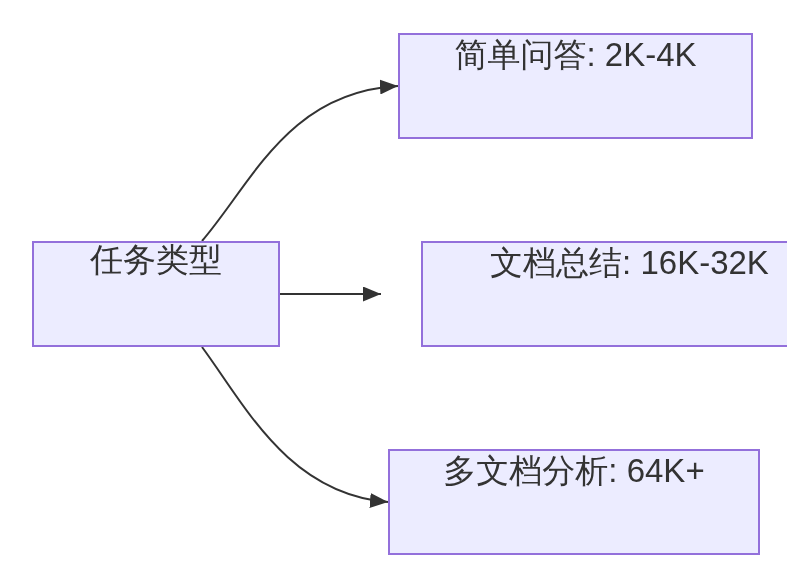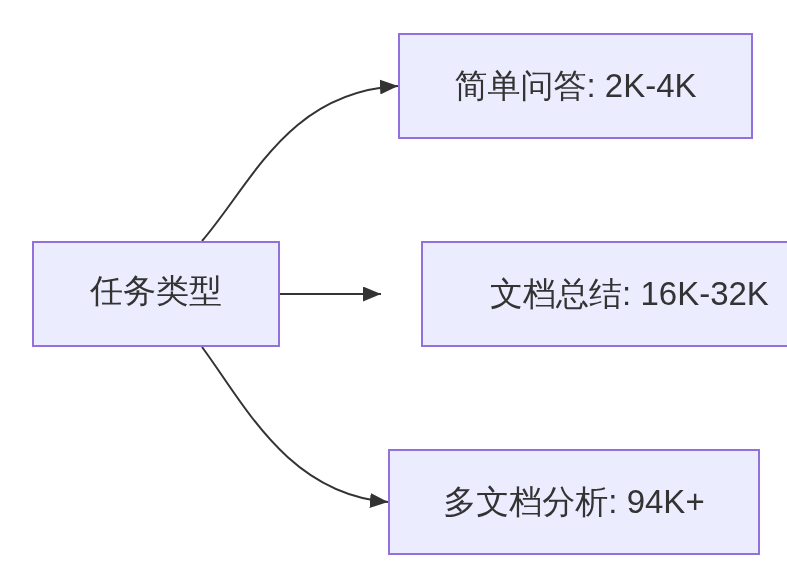--- a/index.html
+++ b/index.html
@@ -26,21 +26,21 @@
     fill: none;
     stroke: #333333;
     stroke-width: 2px;
   }
   .node {
     position: absolute;
     box-sizing: border-box;
     background: #ECECFF;
     border: 2px solid #9370DB;
     display: flex;
-    align-items: center;
+    align-items: flex-start;
     justify-content: center;
     color: #333333;
     font-size: 33px;
     line-height: 1.2;
     white-space: nowrap;
     text-align: center;
   }
 </style>
 </head>
 <body>
@@ -64,16 +64,16 @@
 
   <div class="node" style="left:398px; top:33px; width:355px; height:106px;">
     <span>简单问答: 2K-4K</span>
   </div>
 
   <div class="node" style="left:381px; top:241px; width:417px; height:106px;margin-left:40px;">
     <span>文档总结: 16K-32K</span>
   </div>
 
   <div class="node" style="left:388px; top:449px; width:372px; height:106px;">
-    <span>多文档分析: 94K+</span>
+    <span>多文档分析: 64K+</span>
   </div>
 
 </div>
 
 </body></html>

